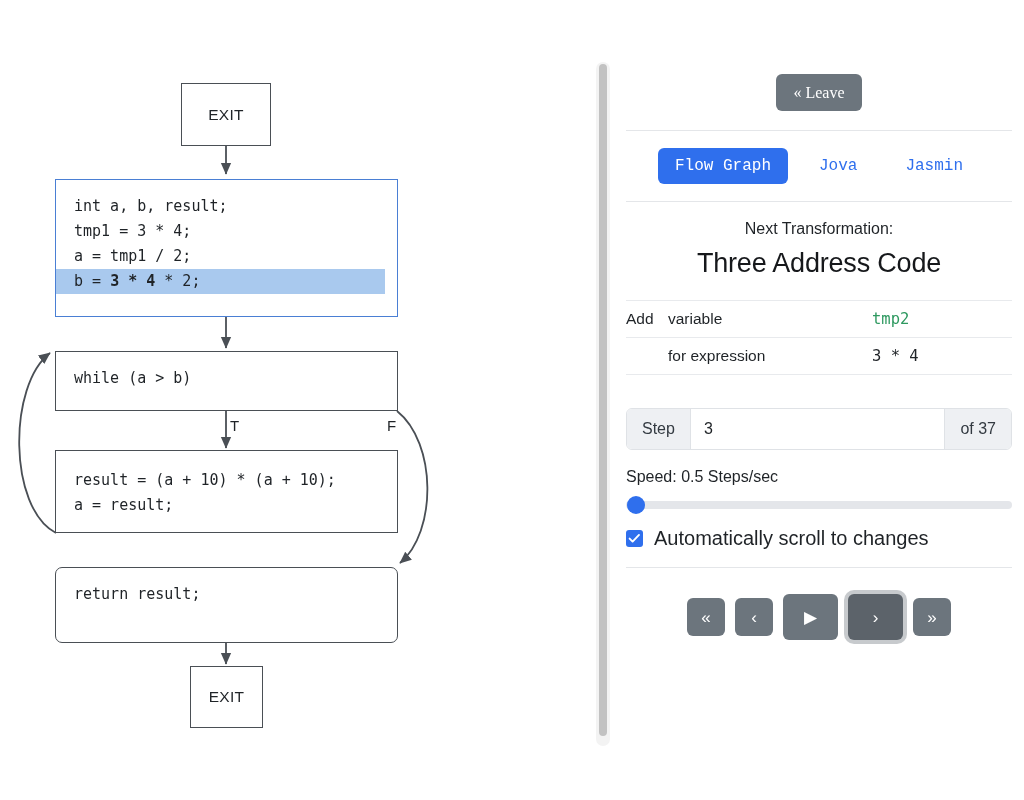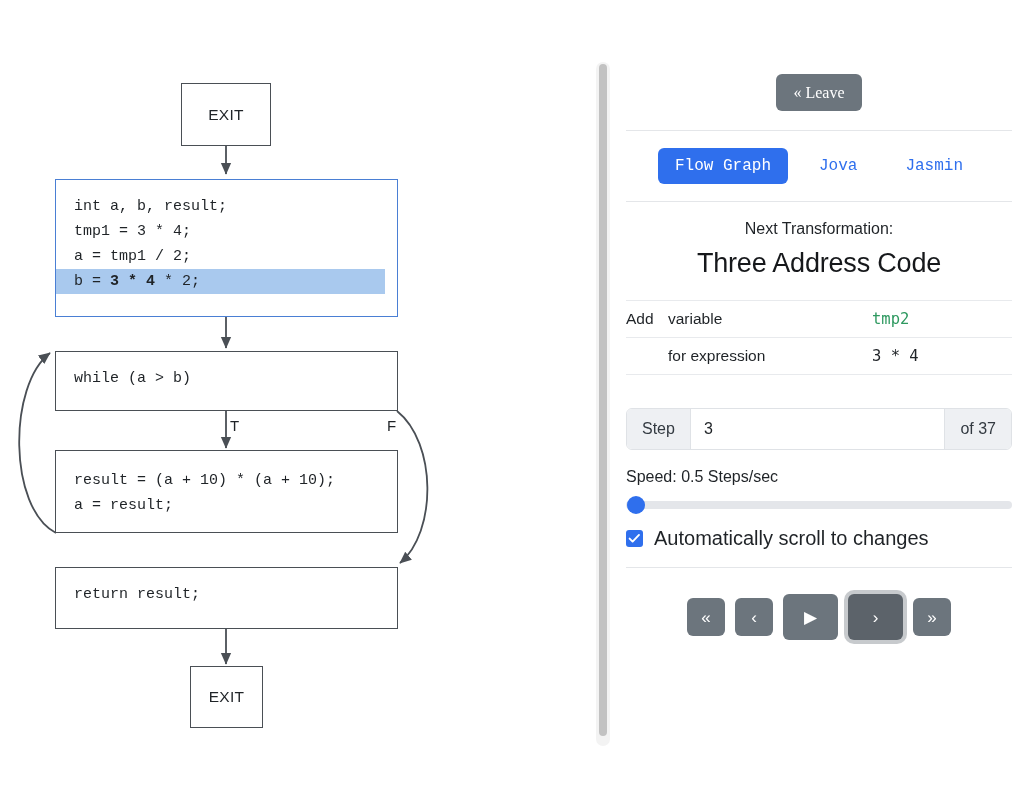--- a/index.html
+++ b/index.html
@@ -34,21 +34,21 @@
     font-size: 15px;
     color: #1f2327;
   }
   .node-term {
     display: flex; align-items: center; justify-content: center;
     font-family: "Liberation Sans", sans-serif;
     font-size: 15.5px;
     color: #1f2327;
     letter-spacing: .3px;
   }
-  .node-code { padding: 14px 12px 14px 0; font-family: Liberation Mono, monospace; }
+  .node-code { padding: 14px 12px 14px 0; }
   .code-line {
     padding: 0 18px;
     line-height: 25px;
     white-space: pre;
   }
   .code-line.hl {
     background: #a9c9ee;
     padding-left: 18px;
   }
   .code-line.hl b { font-weight: 700; }
@@ -315,21 +315,21 @@
     </div>
 
     <span class="branch-label" style="left:230px; top:417px;">T</span>
     <span class="branch-label" style="left:387px; top:417px;">F</span>
 
     <div class="node-box node-code" style="left:55px; top:450px; width:343px; height:83px; padding-top:17px;">
       <div class="code-line">result = (a + 10) * (a + 10);</div>
       <div class="code-line">a = result;</div>
     </div>
 
-    <div class="node-box node-code" style="left:55px; top:567px; width:343px; height:62px;">
+    <div class="node-box node-code" style="left:55px; top:567px; width:343px; height:76px;border-radius:7px;">
       <div class="code-line">return result;</div>
     </div>
 
     <div class="node-box node-term" style="left:190px; top:666px; width:73px; height:62px;">
       <span>EXIT</span>
     </div>
   </div>
 
   <div id="scroll-strip"></div>
   <div id="scroll-thumb"></div>

